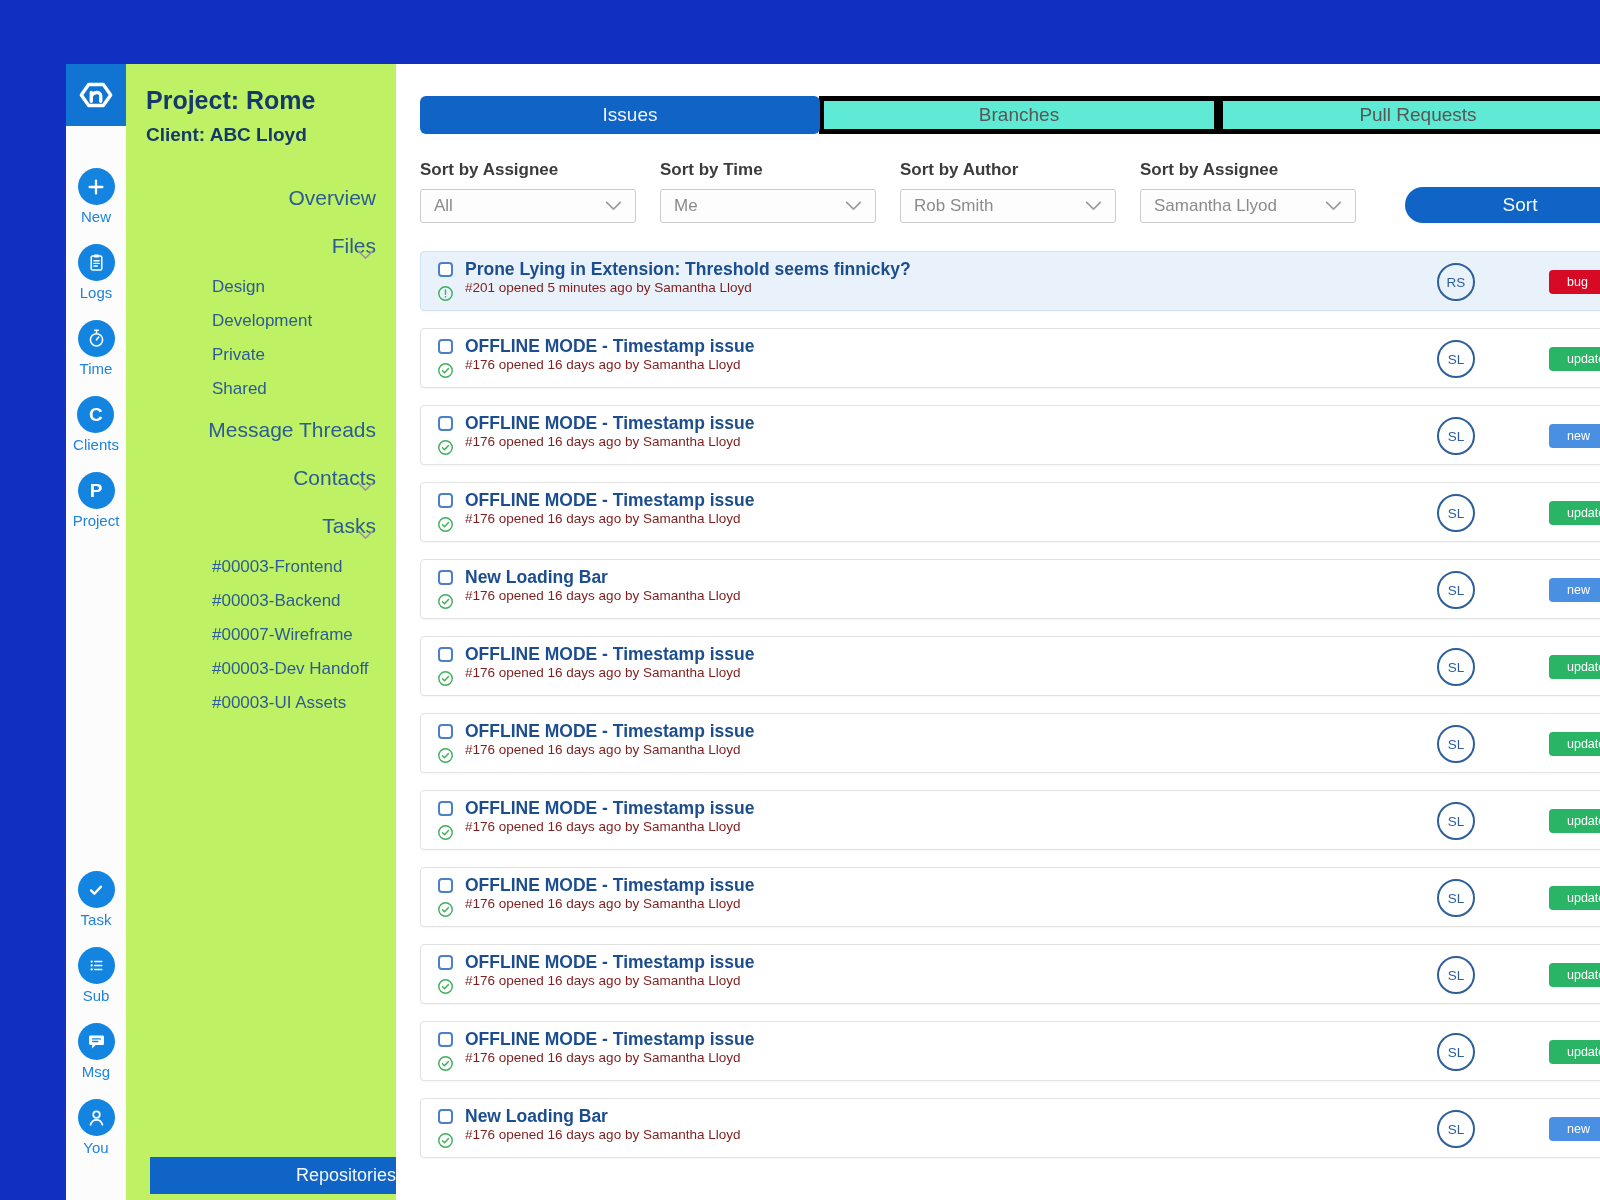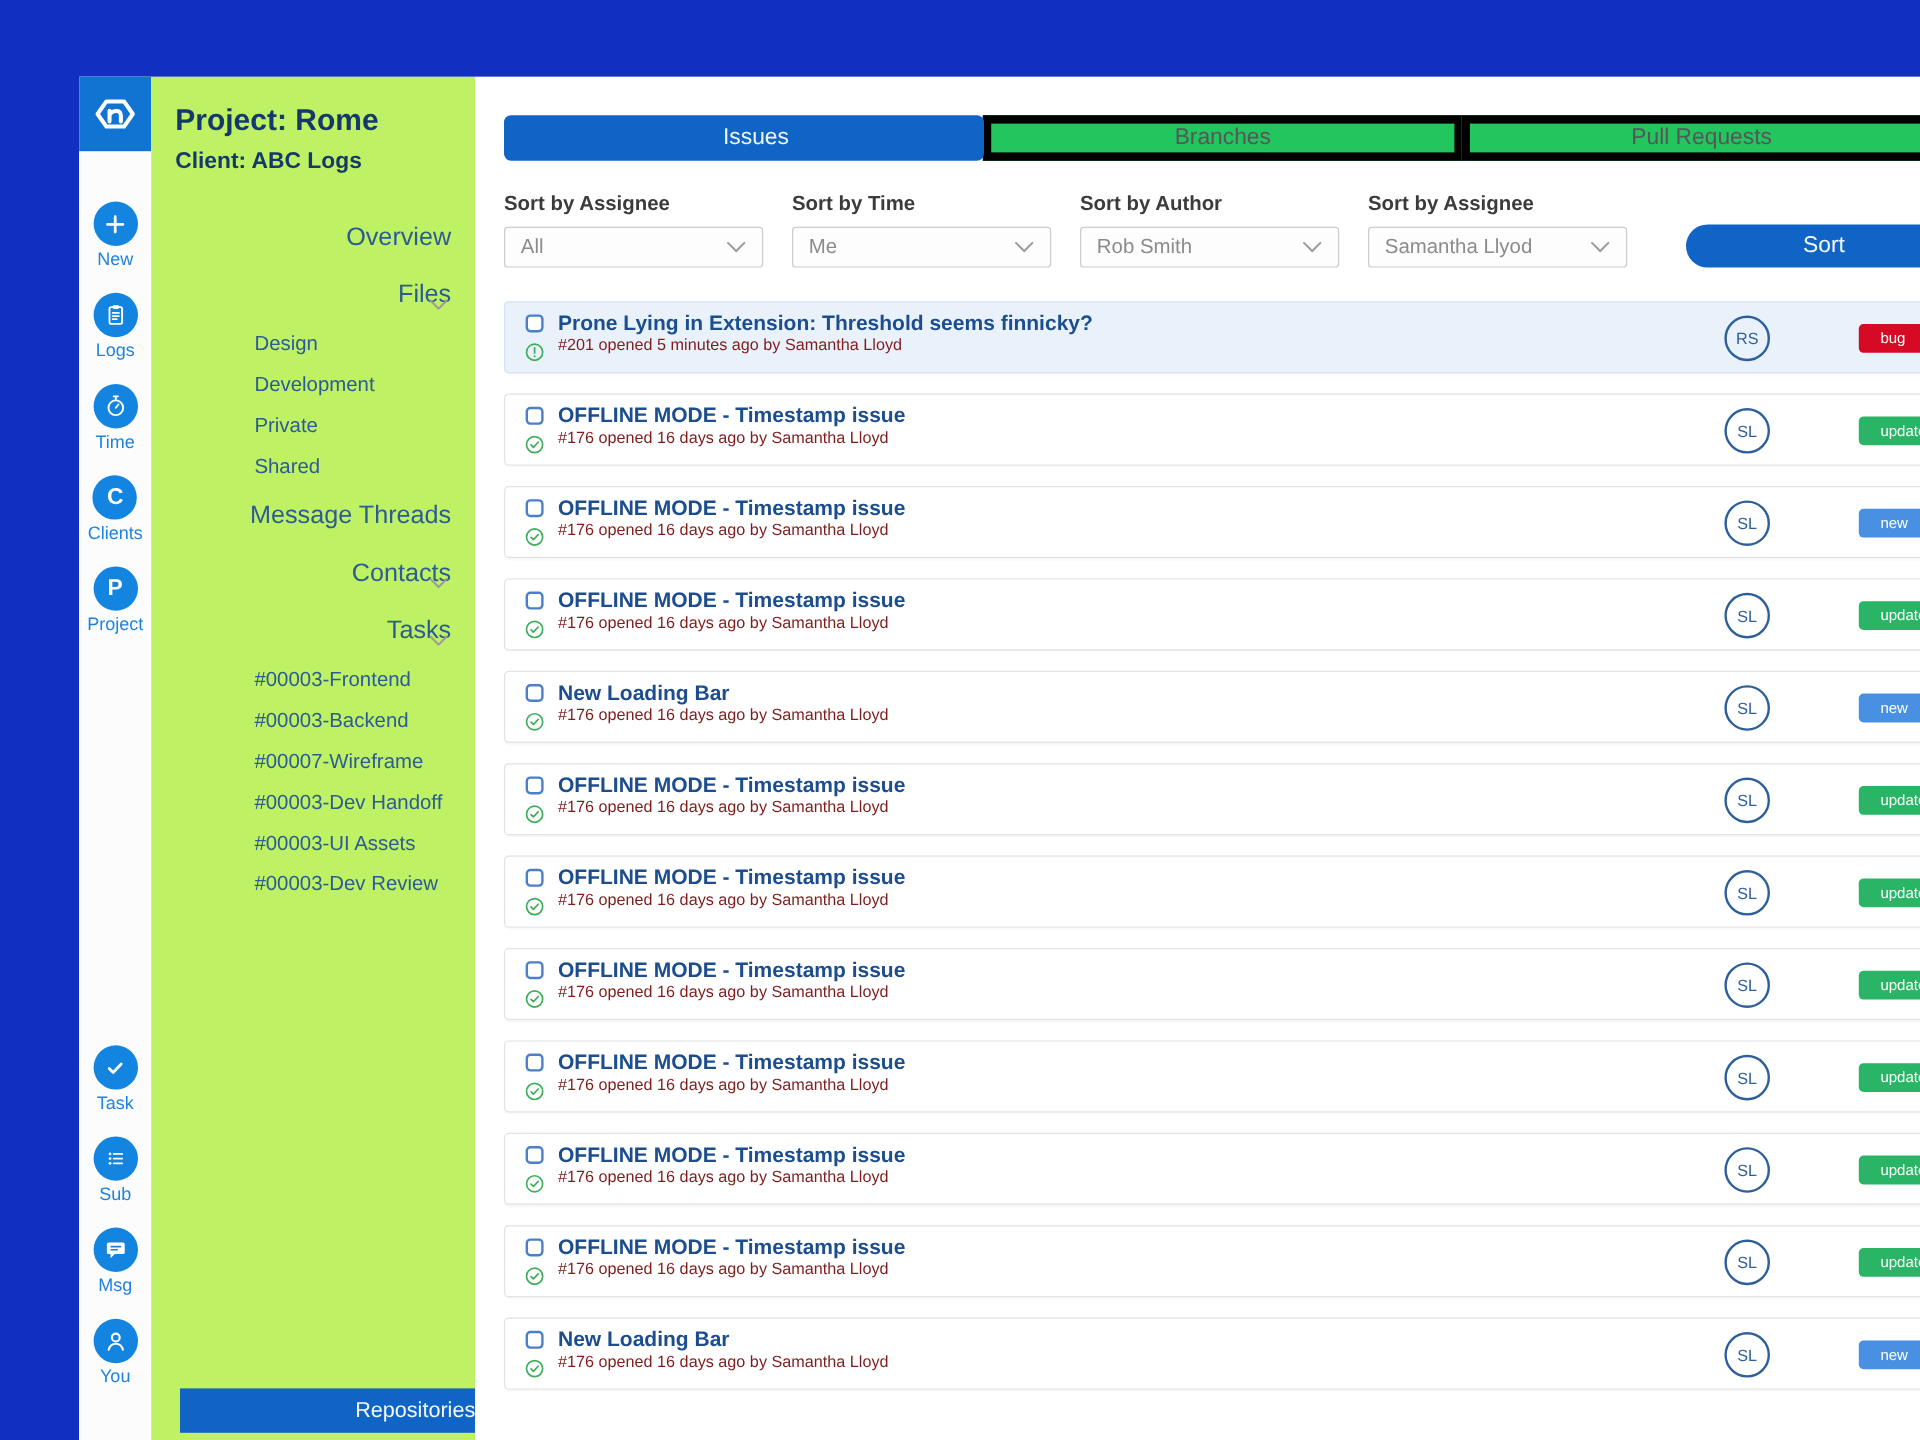--- a/index.html
+++ b/index.html
@@ -54,21 +54,21 @@
     padding:8px 0 8px 20px;
     text-align:right;
   }
   .nav-bottom.plain { padding:15px 0 10px 44px; }
   
   .content { flex:1 1 auto; min-width:1240px; background:#fff; padding:32px 0 0 24px; }
   .tabs { display:flex; width:1200px; }
   .tab {
     width:400px; height:38px; display:flex; align-items:center; justify-content:center;
     font-size:19px; cursor:pointer;
-    background:#22c55e; color:#575757; border:7px solid #000000; margin-left:-1px;
+    background:#5eead4; color:#575757; border:5px solid #000000; margin-left:-1px;
   }
   .tab.active {
     background:#1064c6; color:#eef4fb; border:none; border-radius:6px; margin-left:0;
     position:relative; z-index:2;padding-left:20px;
   }
   
   .filters { display:flex; margin-top:26px; }
   .filter { width:216px; margin-right:24px; }
   .filter .flabel { font-size:17px; font-weight:bold; color:#3b3b3b; display:block; }
   .select {
@@ -201,21 +201,21 @@
             </svg>
           </span>
     <span class="rail-label">You</span>
   </div>
       </div>
   </aside>
 
   <aside class="sidebar">
     <div class="sidebar-header">
       <h1>Project: Rome</h1>
-      <h2>Client: ABC Logs</h2>
+      <h2>Client: ABC Lloyd</h2>
     </div>
     <nav id="sidebar-nav">
         <div class="nav-item l0">
     <span class="nav-label">Overview</span>
   </div>
         <div class="nav-item l0">
     <span class="nav-label">Files</span>
   <span class="chevron"><svg viewBox="0 0 18 11" width="17" height="10">
               <path d="M1.5 1.5L9 9l7.5-7.5" fill="none" stroke="#9a9a9a" stroke-width="1.8" stroke-linecap="round"></path>
             </svg></span></div>
@@ -251,23 +251,20 @@
     <span class="nav-label">#00003-Backend</span>
   </div>
         <div class="nav-item l1">
     <span class="nav-label">#00007-Wireframe</span>
   </div>
         <div class="nav-item l1">
     <span class="nav-label">#00003-Dev Handoff</span>
   </div>
         <div class="nav-item l1">
     <span class="nav-label">#00003-UI Assets</span>
-  </div>
-        <div class="nav-item l1">
-    <span class="nav-label">#00003-Dev Review</span>
   </div>
       </nav>
     <div class="sidebar-bottom">
       <div class="nav-bottom active">Repositories</div>
     </div>
   </aside>
 
   <main class="content">
     <div class="tabs" id="tabs">
         <div class="tab active">

